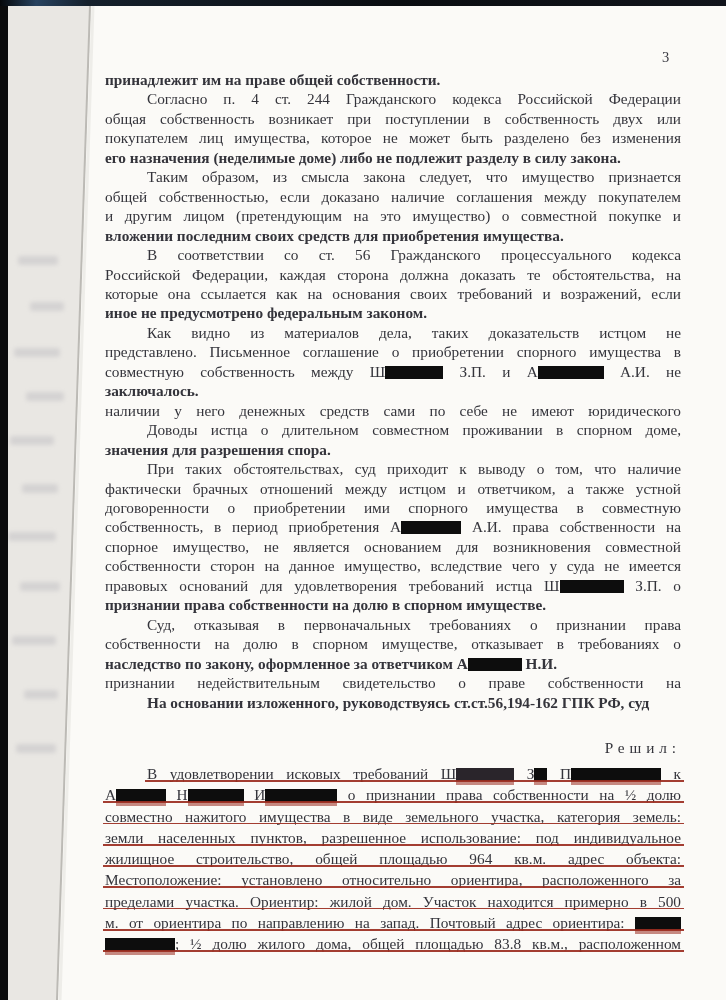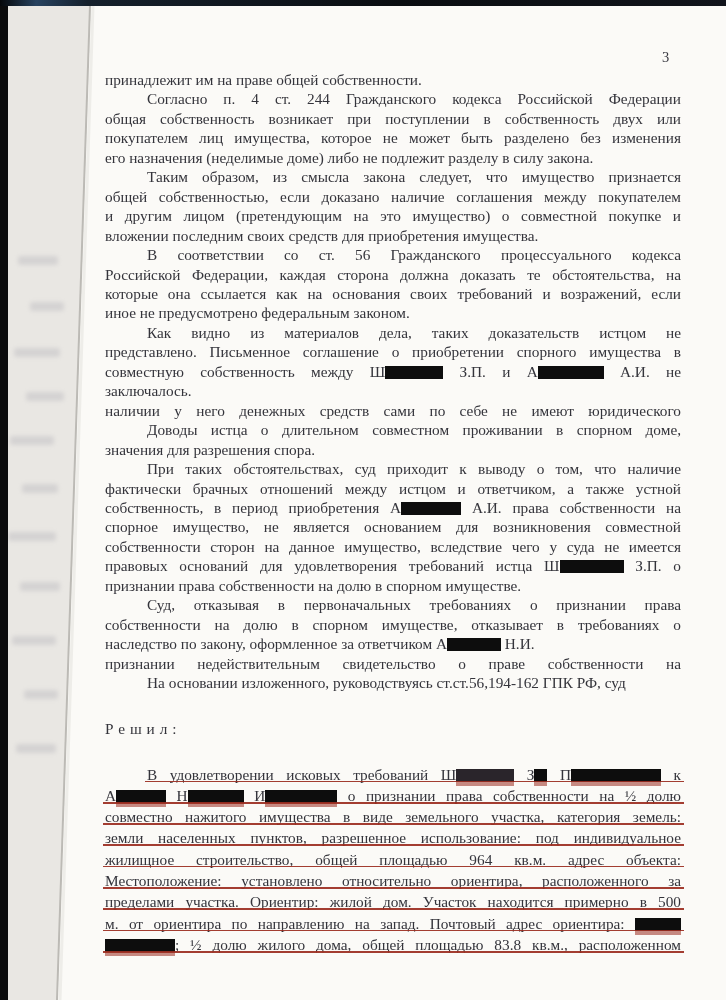--- a/index.html
+++ b/index.html
@@ -10,25 +10,25 @@
   }
   .edge-left{position:absolute;left:0;top:0;width:8px;height:1000px;background:#0b0b0c;z-index:5;}
   .edge-top{position:absolute;left:0;top:0;width:726px;height:6px;z-index:6;
     background:linear-gradient(90deg,#05070a 0%,#27425f 5%,#15202c 12%,#0a0d11 55%,#11141b 100%);}
   svg.page-sheet{position:absolute;left:0;top:0;z-index:2;}
   .smudge{position:absolute;background:#b3b2b8;filter:blur(2px);opacity:.38;border-radius:3px;height:9px;z-index:3;}
   .page-number{position:absolute;top:49px;left:662px;font-size:14.5px;color:#3a3a42;z-index:10;}
   .content{position:absolute;left:105px;top:70px;width:576px;z-index:10;
     font-size:15.3px;color:#34343b;}
   .para .line{line-height:19.45px;text-align:justify;text-align-last:justify;}
-  .para .line.lastline{text-align-last:left;}
+  .para .line.lastline{text-align-last:left;font-weight:bold;}
   .para .line.indent{text-indent:42px;}
   .bar{display:inline-block;height:13px;background:#0d0d0d;vertical-align:-2px;}
   .bar.faded{background:#2a252b;}
-  .heading{text-align:left;letter-spacing:.32em;margin:27px 0 26px 0;color:#34343b;}
+  .heading{text-align:right;letter-spacing:.32em;margin:27px 0 6px 0;color:#34343b;}
   .underlined .para .line{line-height:21.3px;position:relative;}
   .underlined .para .line::after{
     content:"";position:absolute;left:-2px;right:-3px;bottom:2.6px;height:1.7px;
     background:#9b2c20;opacity:.92;}
   .underlined .para .line.indent::after{left:40px;}
   .underlined .bar{box-shadow:0 4px 0 0 rgba(155,44,32,.55);}
 </style>
 </head>
 <body>
 
@@ -85,20 +85,21 @@
         <div class="line lastline"><span>заключалось.</span></div>
       </div>
       <div class="para">
         <div class="line"><span>наличии у него денежных средств сами по себе не имеют юридического</span></div>
         <div class="line indent"><span>Доводы истца о длительном совместном проживании в спорном доме,</span></div>
         <div class="line lastline"><span>значения для разрешения спора.</span></div>
       </div>
       <div class="para">
         <div class="line indent"><span>При таких обстоятельствах, суд приходит к выводу о том, что наличие</span></div>
         <div class="line"><span>фактически брачных отношений между истцом и ответчиком, а также устной</span></div>
+        <div class="line"><span>договоренности о приобретении ими спорного имущества в совместную</span></div>
         <div class="line"><span>собственность, в период приобретения А</span><span class="bar" style="width: 60px;"></span><span> А.И. права собственности на</span></div>
         <div class="line"><span>спорное имущество, не является основанием для возникновения совместной</span></div>
         <div class="line"><span>собственности сторон на данное имущество, вследствие чего у суда не имеется</span></div>
         <div class="line"><span>правовых оснований для удовлетворения требований истца Ш</span><span class="bar" style="width: 64px;"></span><span> З.П. о</span></div>
         <div class="line lastline"><span>признании права собственности на долю в спорном имуществе.</span></div>
       </div>
       <div class="para">
         <div class="line indent"><span>Суд, отказывая в первоначальных требованиях о признании права</span></div>
         <div class="line"><span>собственности на долю в спорном имуществе, отказывает в требованиях о</span></div>
         <div class="line lastline"><span>наследство по закону, оформленное за ответчиком А</span><span class="bar" style="width: 54px;"></span><span> Н.И.</span></div>

